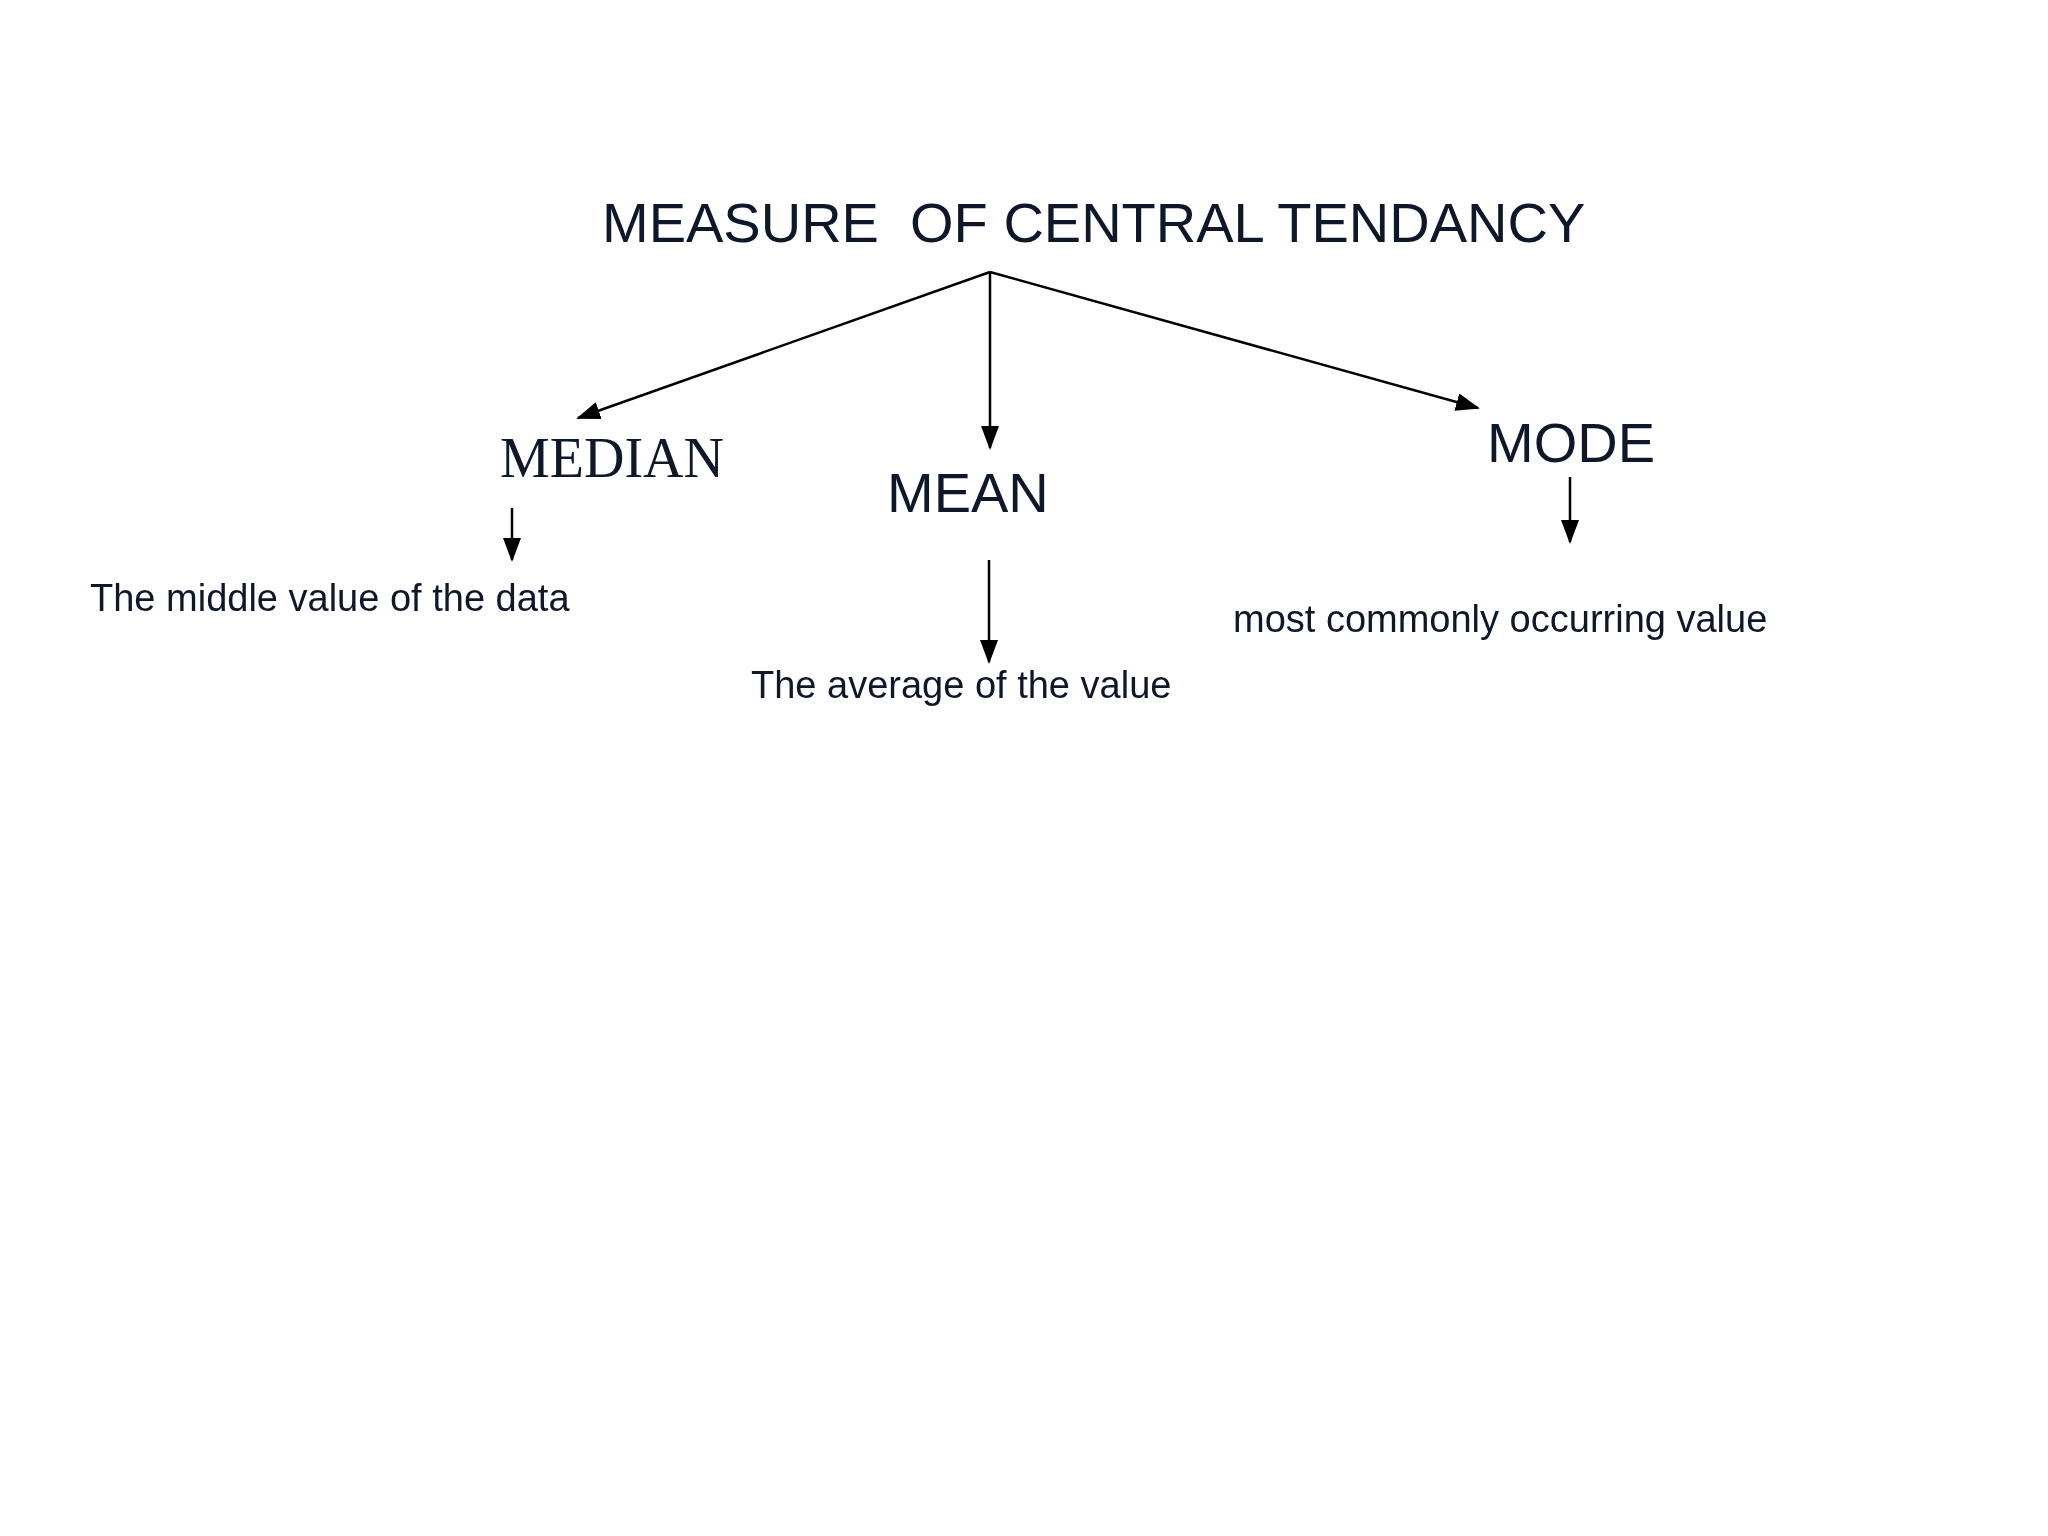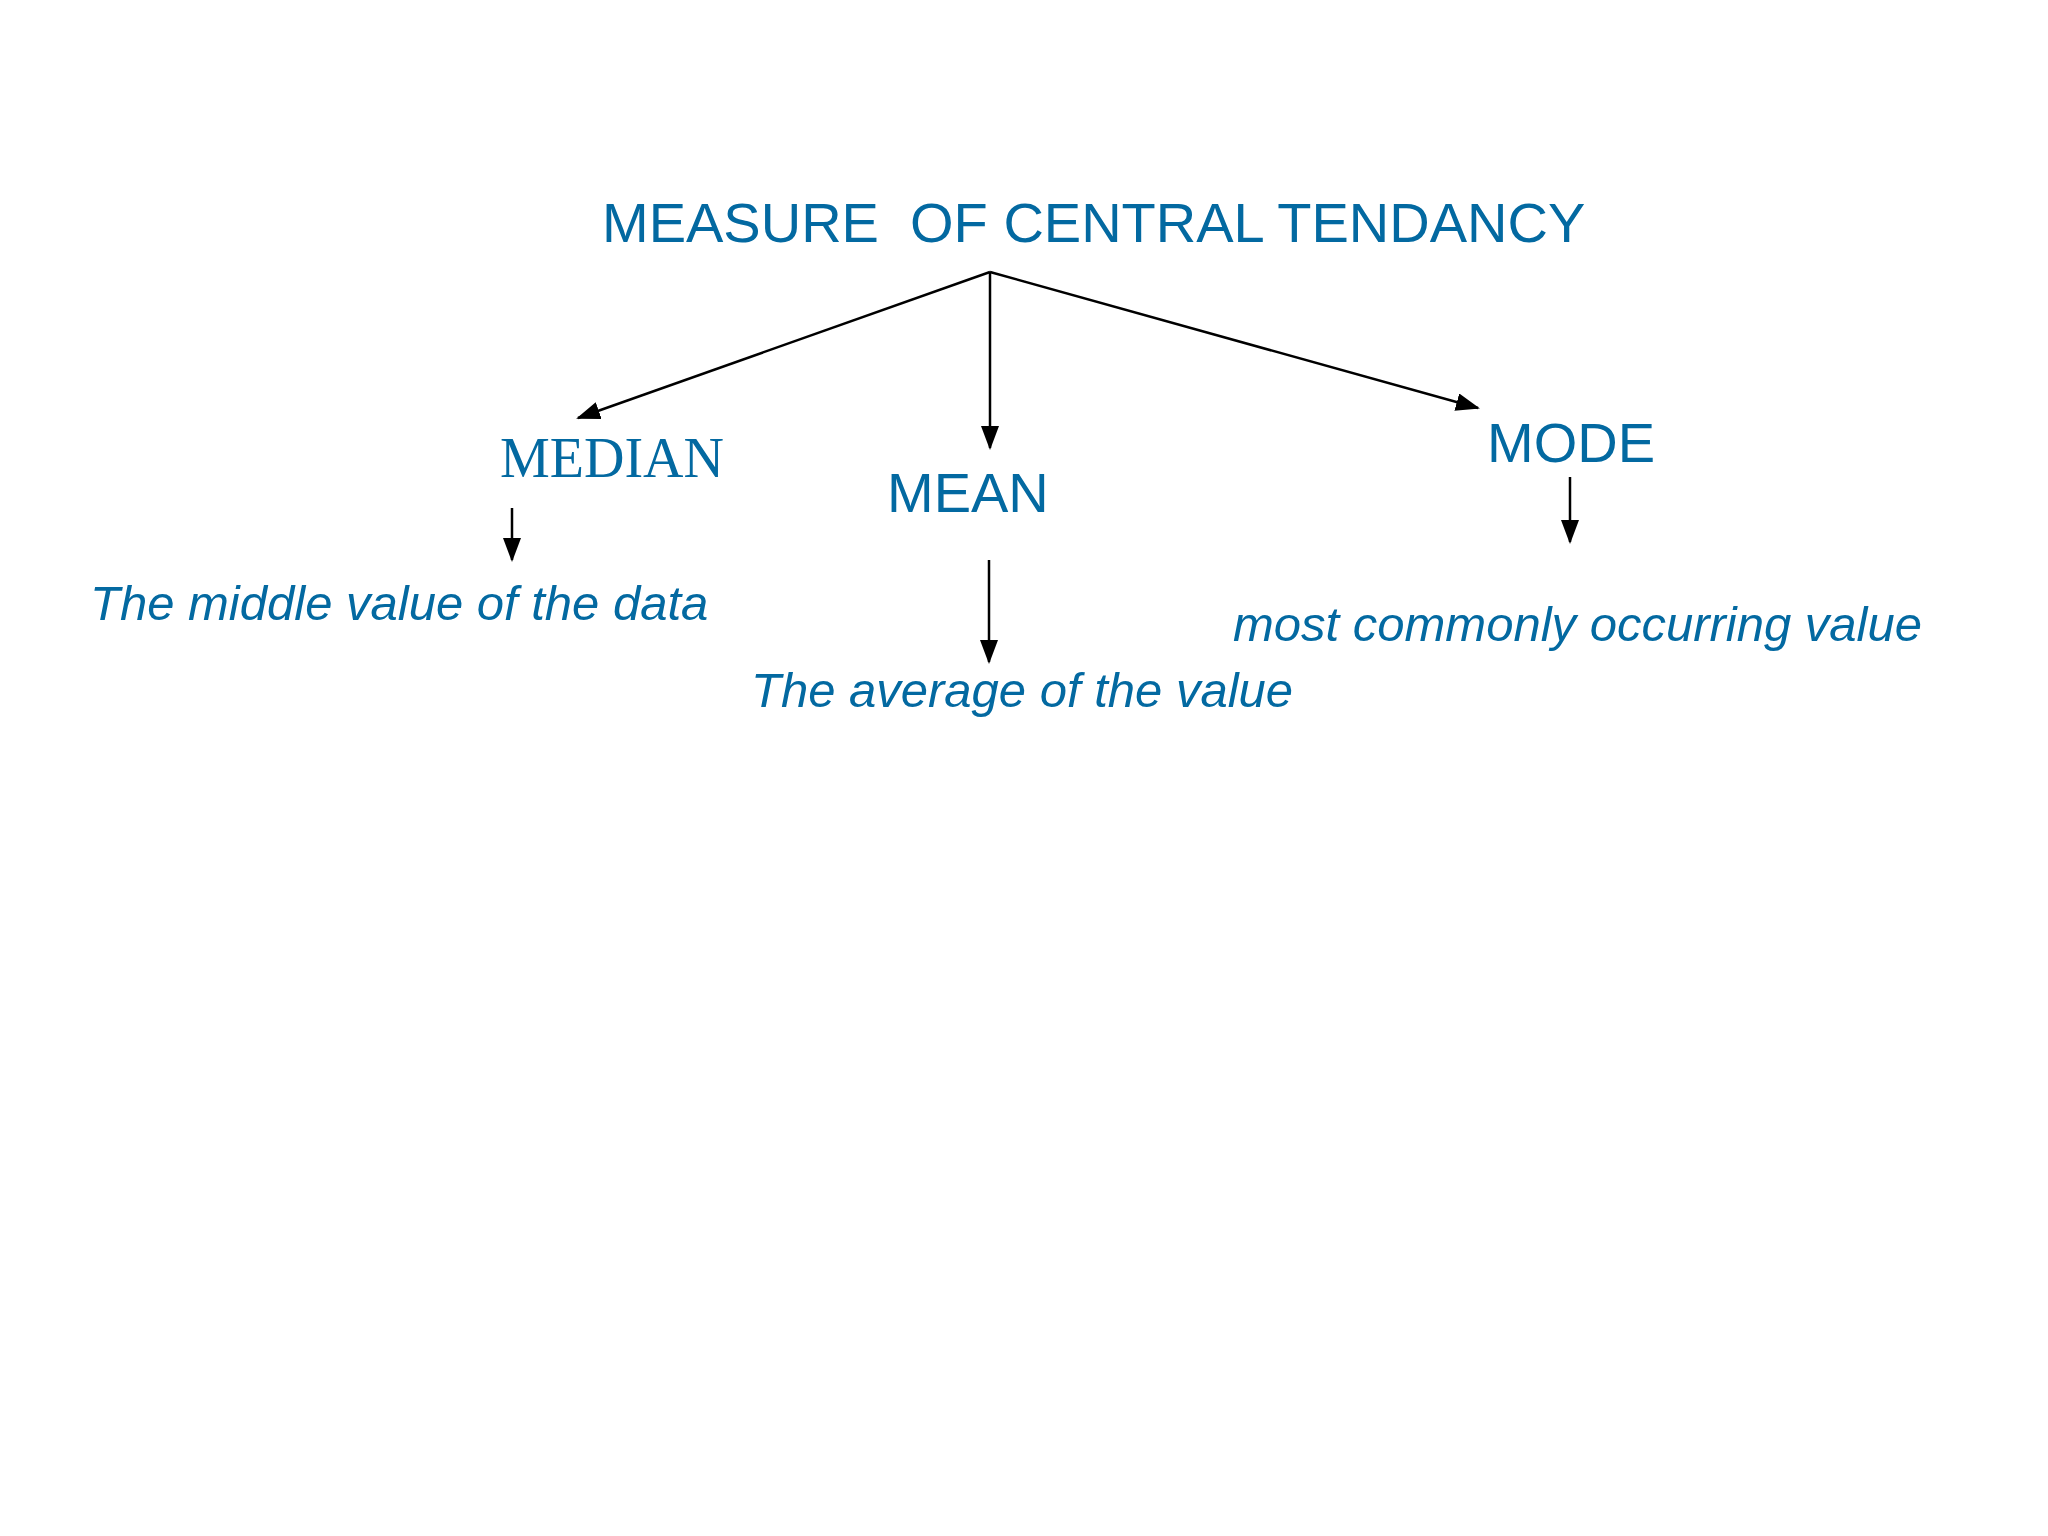--- a/index.html
+++ b/index.html
@@ -20,36 +20,35 @@
     position: absolute;
     left: 0;
     top: 0;
     width: 2048px;
     height: 1536px;
   }
   .txt {
     position: absolute;
     white-space: pre;
     line-height: 1;
-    color: #0369a1;
+    color: #0f172a;
   }
   .title {
     left: 602px;
     top: 195px;
     font-size: 56px;
   }
   .node-label {
     font-size: 56px;
   }
   .label-median { left: 500px;  top: 430px; font-family: Liberation Serif, serif; }
   .label-mean   { left: 887px;  top: 465px; }
   .label-mode   { left: 1487px; top: 415px; }
   .node-desc {
-    font-size: 49px;
-    font-style: italic;
+    font-size: 38px;
   }
   .desc-median { left: 90px;   top: 579px; }
   .desc-mean   { left: 751px;  top: 666px; }
   .desc-mode   { left: 1233px; top: 576px; margin-top: 24px; }
 </style>
 </head>
 <body>
 
 <div class="canvas">
 

